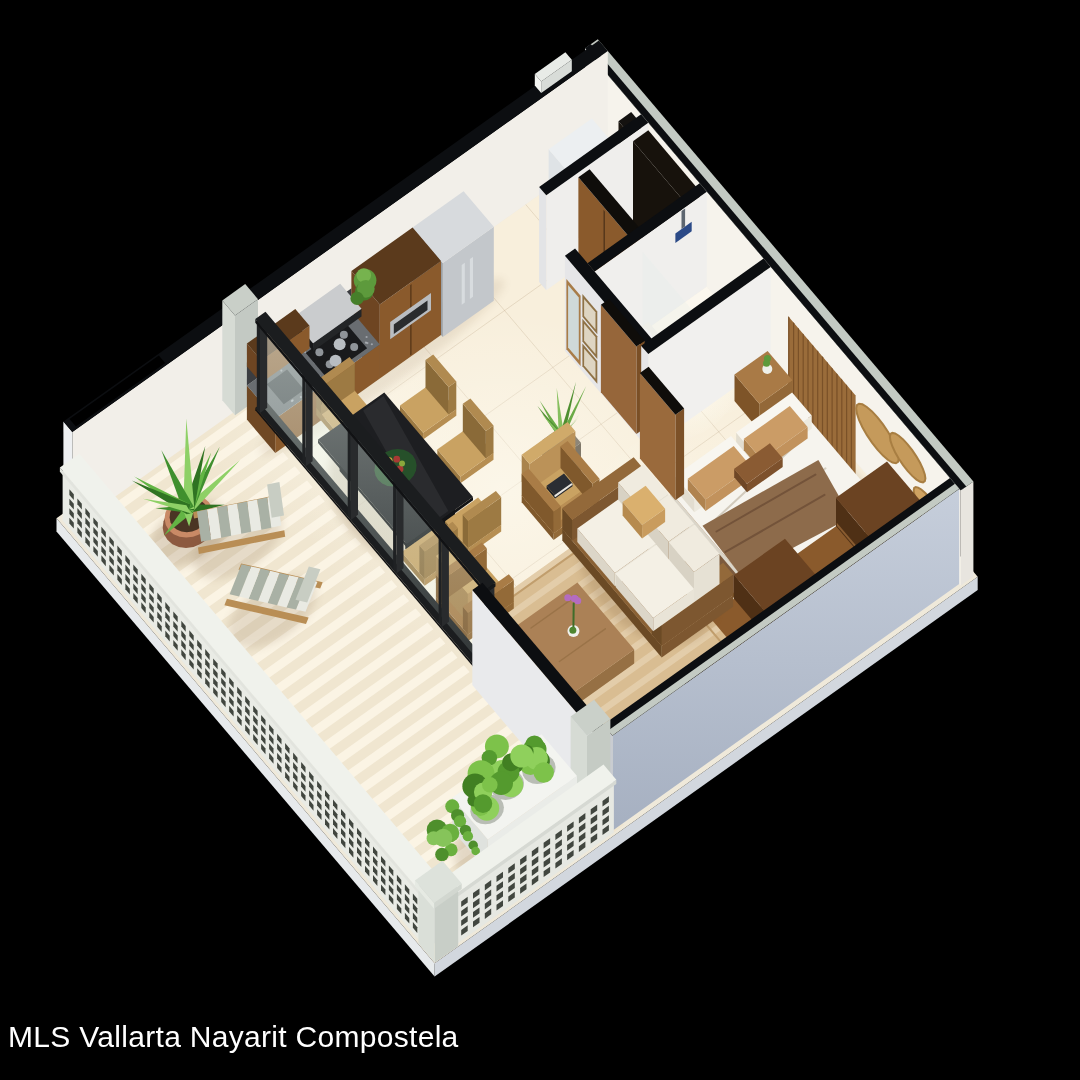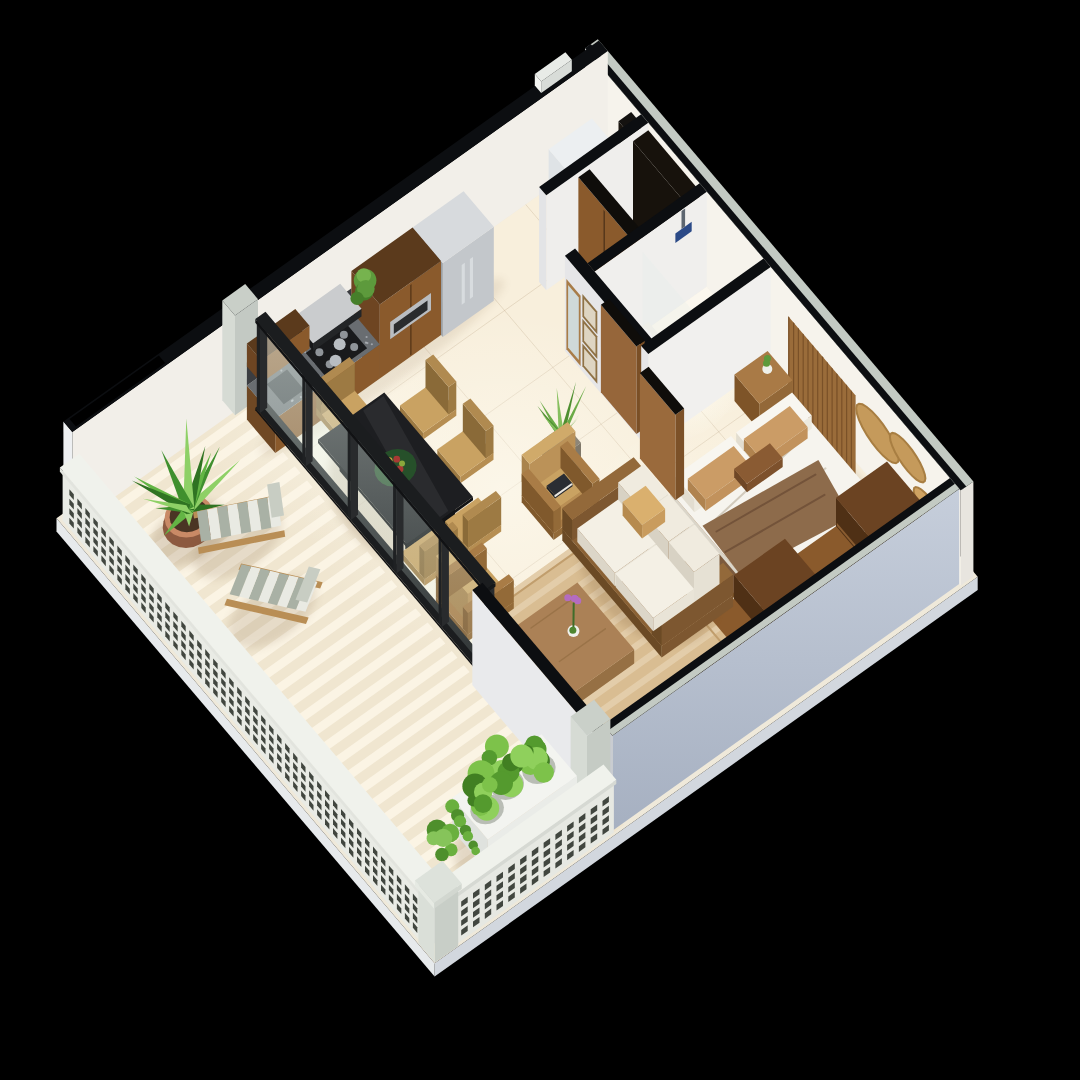--- a/index.html
+++ b/index.html
@@ -827,13 +827,14 @@
         <polygon points="437.3,887.2 450.0,902.3 450.0,898.0 437.3,882.9" fill="#e2e4de"></polygon>
         <polygon points="603.5,764.6 437.3,882.9 450.0,898.0 616.3,779.7" fill="#f0f2ec"></polygon>
         <polygon points="458.2,945.9 434.7,962.6 434.7,905.6 458.2,888.9" fill="#c8cec7"></polygon>
         <polygon points="418.4,943.3 434.7,962.6 434.7,905.6 418.4,886.3" fill="#dadfd8"></polygon>
         <polygon points="441.9,869.6 418.4,886.3 434.7,905.6 458.2,888.9" fill="#ccd2cb"></polygon>
         <polygon points="461.7,889.1 434.1,908.7 434.1,903.0 461.7,883.4" fill="#d2d7d0"></polygon>
         <polygon points="414.9,886.1 434.1,908.7 434.1,903.0 414.9,880.4" fill="#e6eae3"></polygon>
         <polygon points="442.5,860.8 414.9,880.4 434.1,903.0 461.7,883.4" fill="#dde2db"></polygon>
       </g>
   </svg>
+  <figcaption class="caption">MLS Vallarta Nayarit Compostela</figcaption>
 </figure>
 
 </body></html>

